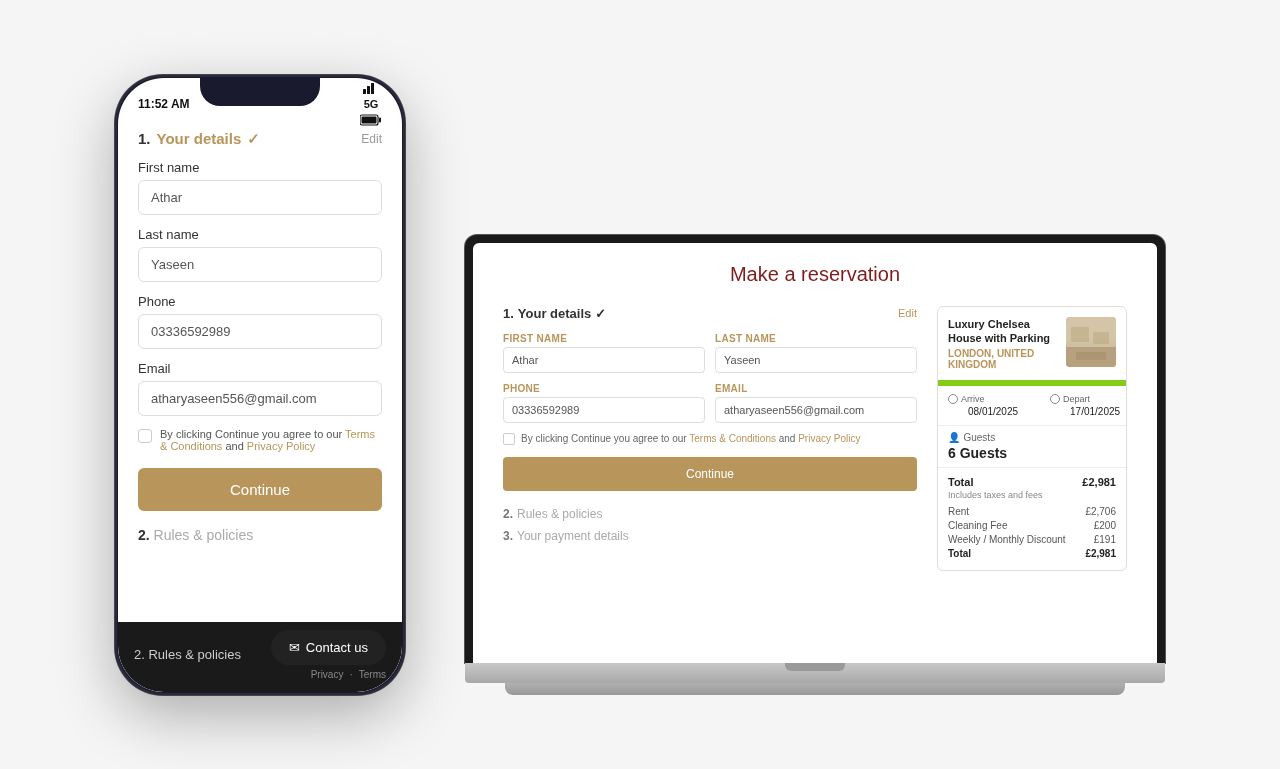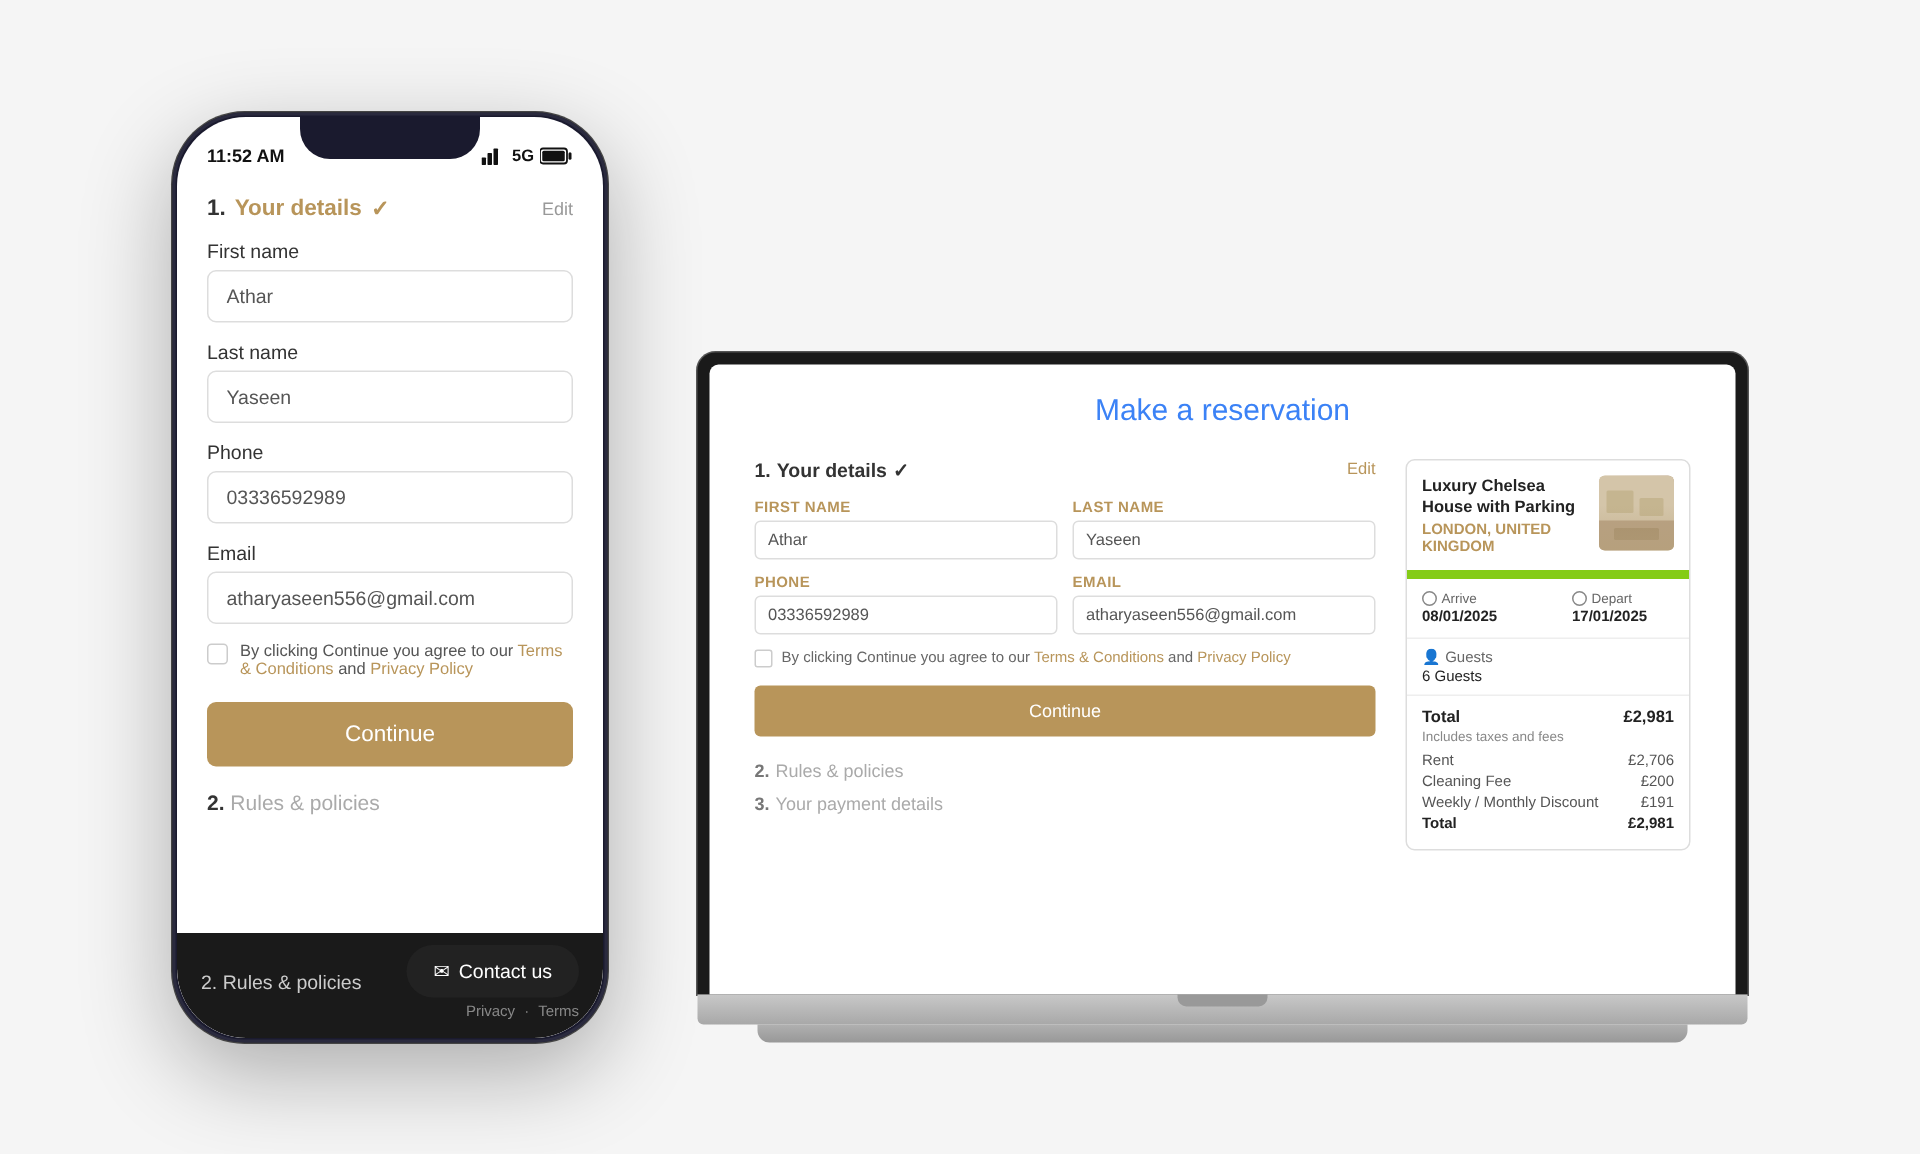--- a/index.html
+++ b/index.html
@@ -60,20 +60,21 @@
       font-size: 12px;
       font-weight: 600;
       color: #111;
       height: 44px;
     }
     .phone-status-right {
       display: flex;
       gap: 4px;
       align-items: center;
       font-size: 11px;
+      flex-direction: column;
     }
     .phone-content {
       padding: 8px 20px 16px;
       overflow: hidden;
       height: calc(100% - 44px);
     }
     .phone-section-title {
       font-size: 15px;
       font-weight: 600;
       color: #b8955a;
@@ -238,21 +239,21 @@
     
     .laptop-content {
       padding: 20px 30px;
       height: 100%;
       overflow: hidden;
     }
     .laptop-page-title {
       text-align: center;
       font-size: 20px;
       font-weight: 400;
-      color: #3b82f6;
+      color: #7f1d1d;
       margin-bottom: 20px;
     }
     .laptop-main {
       display: flex;
       gap: 20px;
     }
     .laptop-form-section {
       flex: 1;
     }
     .laptop-sidebar {
@@ -398,22 +399,23 @@
     .date-label {
       font-size: 9px;
       color: #666;
       display: flex;
       align-items: center;
       gap: 3px;
       margin-bottom: 2px;
     }
     .date-value {
       font-size: 10px;
-      font-weight: 700;
+      font-weight: 400;
       color: #222;
+      margin-left: 20px;
     }
     .circle-icon {
       width: 10px;
       height: 10px;
       border: 1.5px solid #888;
       border-radius: 50%;
       display: inline-block;
     }
 
     .guests-row {
@@ -422,23 +424,23 @@
       font-size: 10px;
     }
     .guests-label {
       color: #666;
       display: flex;
       align-items: center;
       gap: 3px;
       margin-bottom: 2px;
     }
     .guests-value {
-      font-weight: 400;
+      font-weight: 700;
       color: #222;
-      font-size: 10px;
+      font-size: 14px;
     }
 
     .pricing-section {
       padding: 8px 10px;
     }
     .pricing-total-row {
       display: flex;
       justify-content: space-between;
       align-items: center;
       margin-bottom: 2px;

